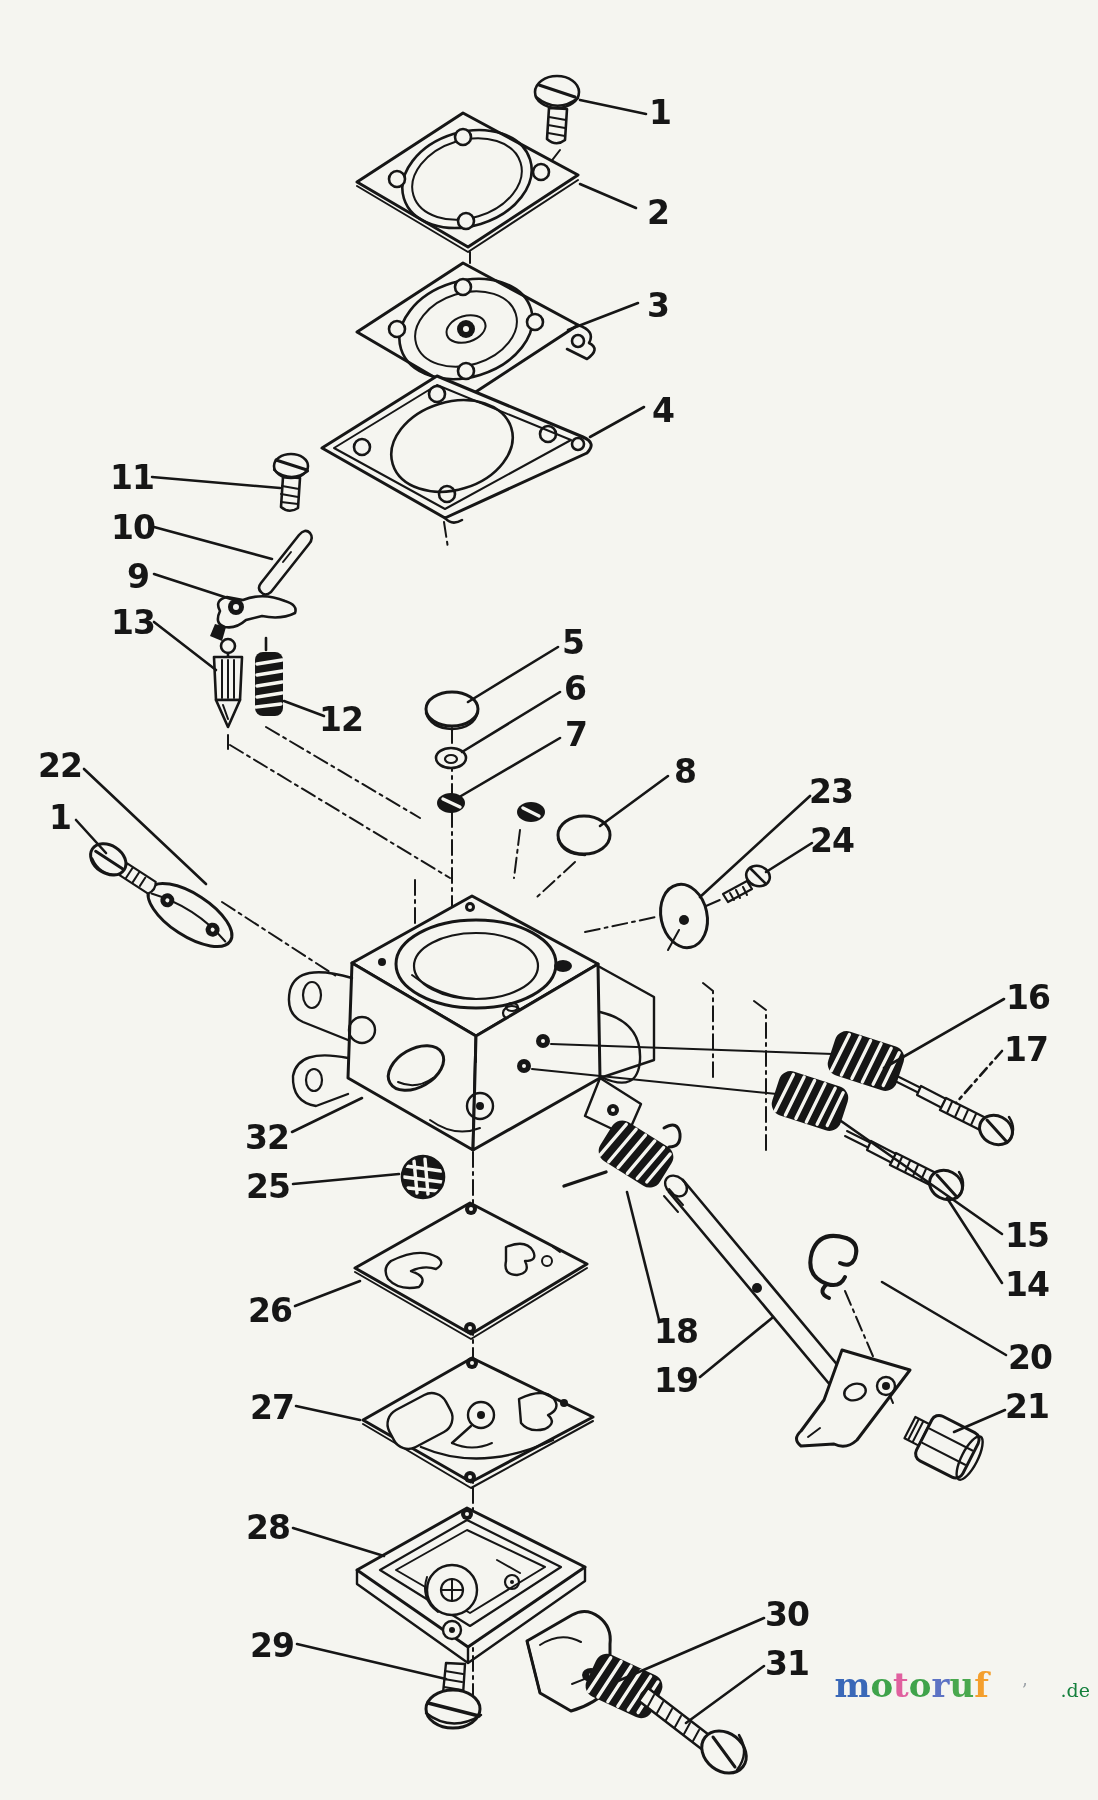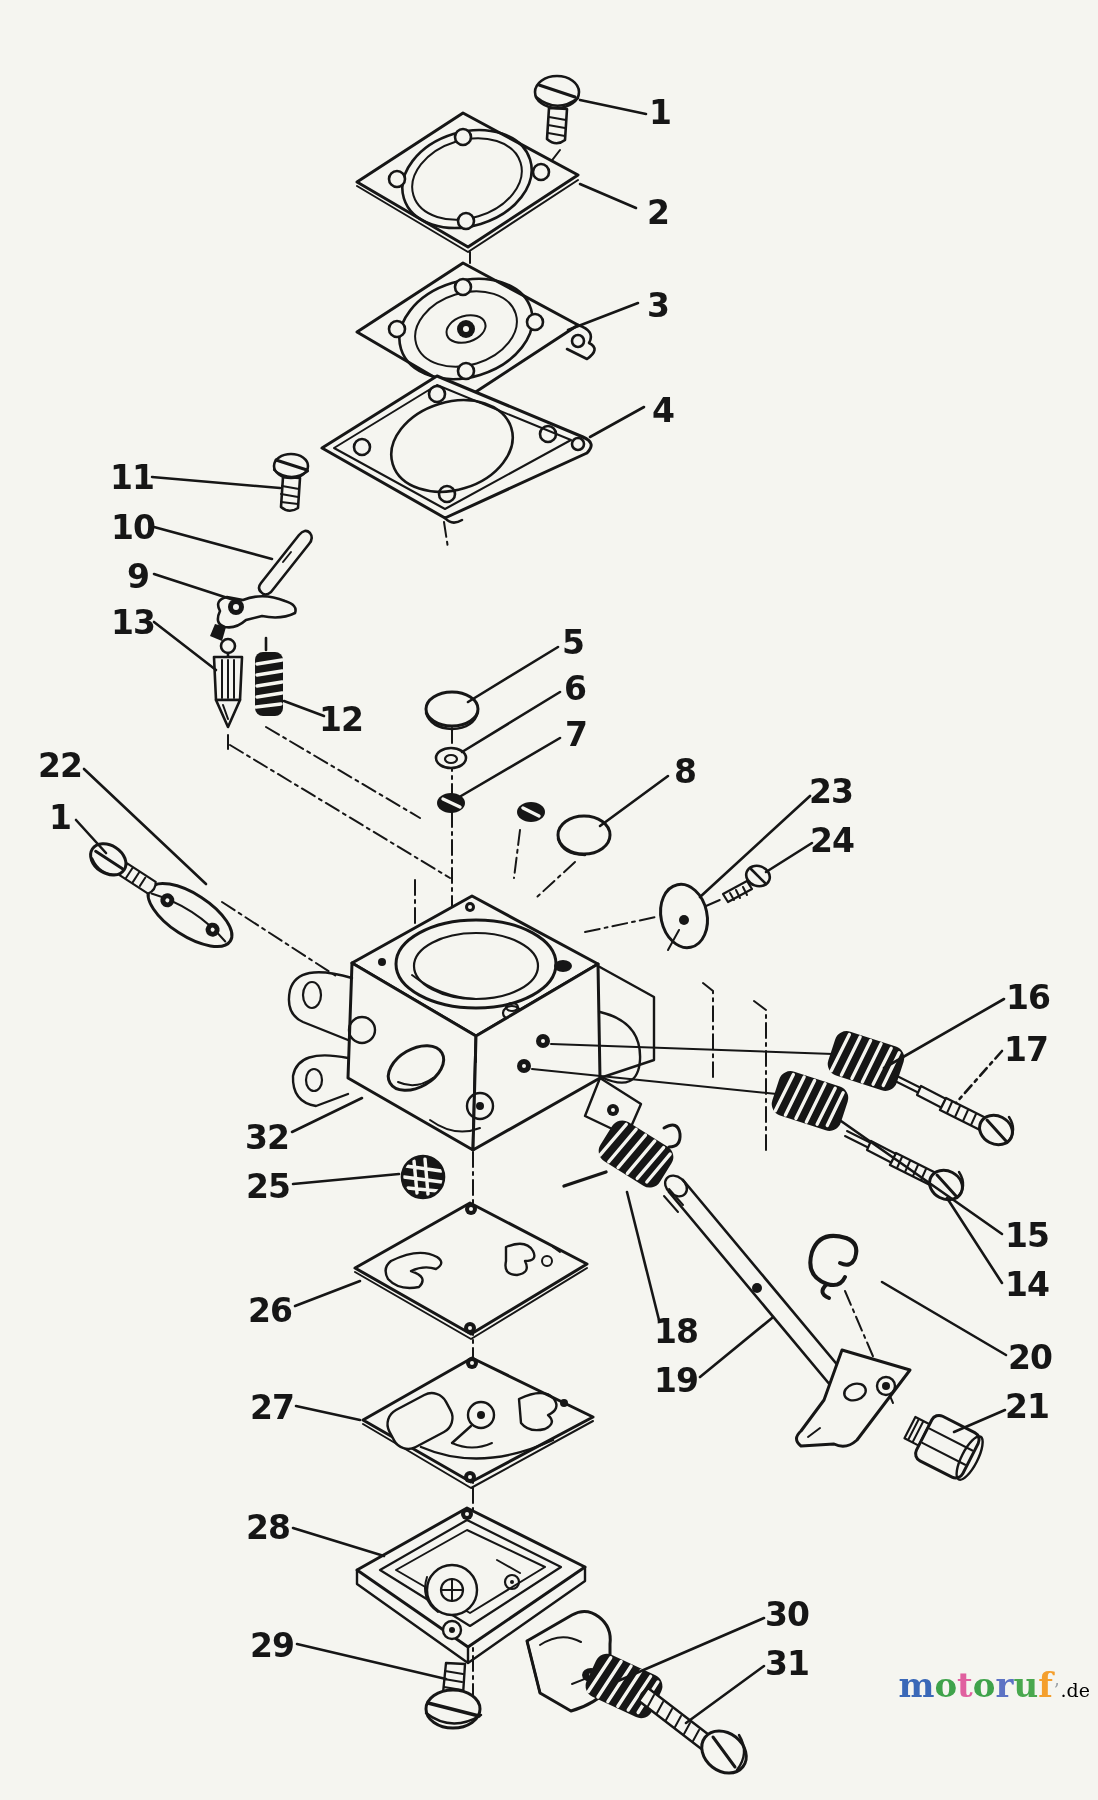--- a/index.html
+++ b/index.html
@@ -10,21 +10,21 @@
   .p   {stroke:var(--ink);fill:none;stroke-width:2.6;stroke-linecap:round;stroke-linejoin:round;}
   .pf  {fill:var(--bg);}
   .dk  {fill:var(--ink);stroke:none;}
   .bgf {fill:var(--bg);stroke:none;}
   .coil{stroke:var(--bg);fill:none;stroke-width:3.4;stroke-linecap:round;}
   .ax  {stroke:var(--ink);fill:none;stroke-width:2;stroke-dasharray:15 5 3 5;stroke-linecap:round;}
   .w2  {stroke-width:2;} .w22{stroke-width:2.2;} .w24{stroke-width:2.4;} .w3{stroke-width:3;} .w34{stroke-width:3.4;}
   text.callout{font-family:"DejaVu Sans",sans-serif;font-weight:700;font-size:33px;
                fill:var(--ink);text-anchor:middle;dominant-baseline:central;letter-spacing:-1px;}
   #watermark{position:absolute;right:8px;top:1668px;display:flex;align-items:baseline;
-             font-family:"DejaVu Serif",serif;font-weight:700;font-size:34px;line-height:1;}
+             font-family:"DejaVu Serif",serif;font-weight:700;font-size:34px;line-height:1;gap:32px;}
   #watermark .suffix{font-size:19px;font-weight:400;margin-left:1px;}
   #watermark .apos{font-size:18px;font-weight:400;margin-left:1px;}
 </style>
 </head>
 <body>
 
 <div class="page">
 <svg viewBox="0 0 1098 1800" width="1098" height="1800">
 
   <g>
@@ -441,15 +441,15 @@
         <polyline points="1006,1355 882,1282" fill="none" stroke="#161616" stroke-width="2.6" stroke-linecap="round"></polyline>
         <text x="1030" y="1357" class="callout">20</text>
         <polyline points="1005,1410 954,1432" fill="none" stroke="#161616" stroke-width="2.6" stroke-linecap="round"></polyline>
         <text x="1027" y="1406" class="callout">21</text>
       </g>
 </svg>
 
 <div id="watermark">
   <span id="wm-letters"><span style="color: rgb(58, 104, 184);">m</span><span style="color: rgb(63, 163, 75);">o</span><span style="color: rgb(224, 96, 159);">t</span><span style="color: rgb(63, 163, 75);">o</span><span style="color: rgb(93, 115, 196);">r</span><span style="color: rgb(73, 168, 78);">u</span><span style="color: rgb(244, 159, 45);">f</span></span>
       <span class="apos" id="wm-apos" style="color: rgb(154, 160, 166);">’</span>
-      <span class="suffix" id="wm-suffix" style="color: #000000;">.de</span>
+      <span class="suffix" id="wm-suffix" style="color: #15803d;">.de</span>
 </div>
 </div>
 
 </body></html>

